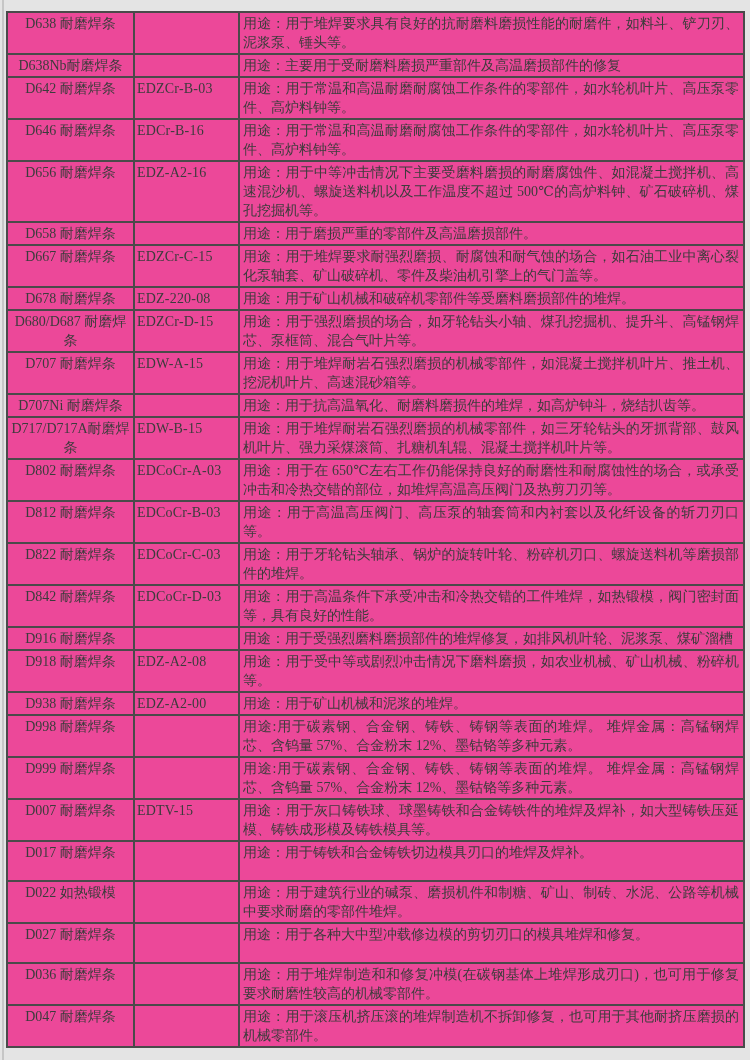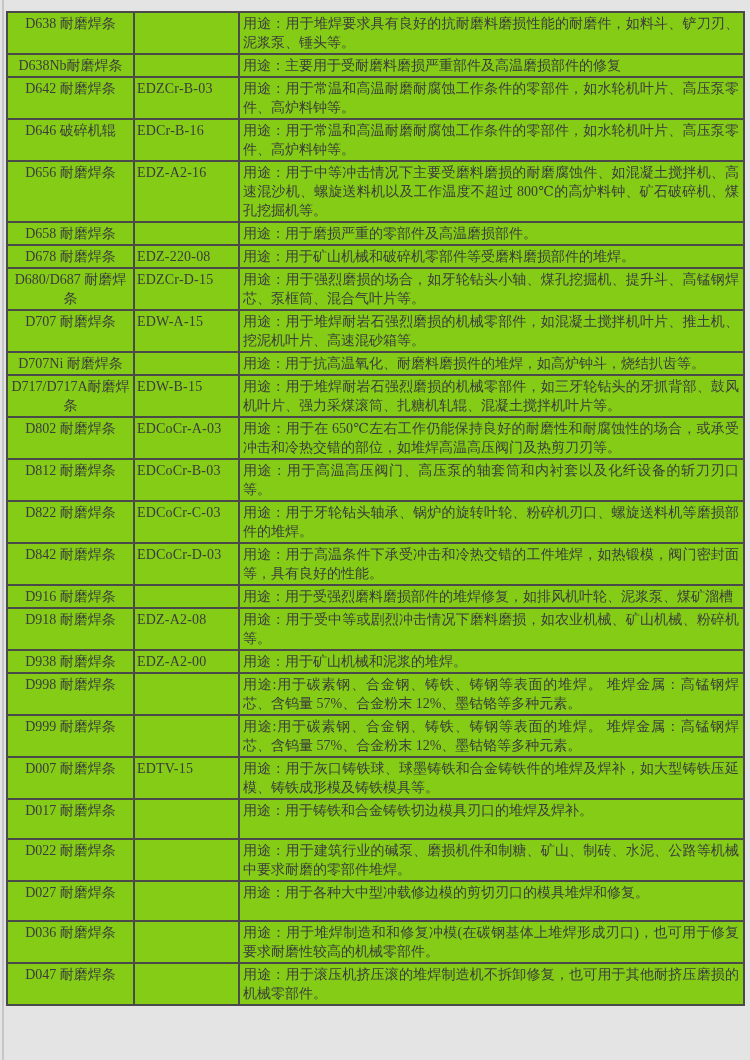--- a/index.html
+++ b/index.html
@@ -24,21 +24,21 @@
   }
   .page {
     position: absolute;
     left: 6px;
     top: 11px;
   }
   table.product-table {
     border-collapse: collapse;
     width: 739px;
     table-layout: fixed;
-    background: #84cc16;
+    background: #ec4899;
   }
   td {
     border: 2px solid #4a4a4a;
     vertical-align: top;
     color: #3c3c3c;
     font-size: 14px;
     line-height: 19px;
     padding: 1px 2px;
     overflow: hidden;
   }
@@ -81,33 +81,38 @@
           <td class="name">D638Nb耐磨焊条</td>
           <td class="code"></td>
           <td class="usage">用途：主要用于受耐磨料磨损严重部件及高温磨损部件的修复</td>
         </tr>
         <tr>
           <td class="name">D642 耐磨焊条</td>
           <td class="code">EDZCr-B-03</td>
           <td class="usage">用途：用于常温和高温耐磨耐腐蚀工作条件的零部件，如水轮机叶片、高压泵零件、高炉料钟等。</td>
         </tr>
         <tr>
-          <td class="name">D646 破碎机辊</td>
+          <td class="name">D646 耐磨焊条</td>
           <td class="code">EDCr-B-16</td>
           <td class="usage">用途：用于常温和高温耐磨耐腐蚀工作条件的零部件，如水轮机叶片、高压泵零件、高炉料钟等。</td>
         </tr>
         <tr>
           <td class="name">D656 耐磨焊条</td>
           <td class="code">EDZ-A2-16</td>
-          <td class="usage">用途：用于中等冲击情况下主要受磨料磨损的耐磨腐蚀件、如混凝土搅拌机、高速混沙机、螺旋送料机以及工作温度不超过 800℃的高炉料钟、矿石破碎机、煤孔挖掘机等。</td>
+          <td class="usage">用途：用于中等冲击情况下主要受磨料磨损的耐磨腐蚀件、如混凝土搅拌机、高速混沙机、螺旋送料机以及工作温度不超过 500℃的高炉料钟、矿石破碎机、煤孔挖掘机等。</td>
         </tr>
         <tr>
           <td class="name">D658 耐磨焊条</td>
           <td class="code"></td>
           <td class="usage">用途：用于磨损严重的零部件及高温磨损部件。</td>
+        </tr>
+        <tr>
+          <td class="name">D667 耐磨焊条</td>
+          <td class="code">EDZCr-C-15</td>
+          <td class="usage">用途：用于堆焊要求耐强烈磨损、耐腐蚀和耐气蚀的场合，如石油工业中离心裂化泵轴套、矿山破碎机、零件及柴油机引擎上的气门盖等。</td>
         </tr>
         <tr>
           <td class="name">D678 耐磨焊条</td>
           <td class="code">EDZ-220-08</td>
           <td class="usage">用途：用于矿山机械和破碎机零部件等受磨料磨损部件的堆焊。</td>
         </tr>
         <tr>
           <td class="name">D680/D687 耐磨焊条</td>
           <td class="code">EDZCr-D-15</td>
           <td class="usage">用途：用于强烈磨损的场合，如牙轮钻头小轴、煤孔挖掘机、提升斗、高锰钢焊芯、泵框筒、混合气叶片等。</td>
@@ -176,21 +181,21 @@
           <td class="name">D007 耐磨焊条</td>
           <td class="code">EDTV-15</td>
           <td class="usage">用途：用于灰口铸铁球、球墨铸铁和合金铸铁件的堆焊及焊补，如大型铸铁压延模、铸铁成形模及铸铁模具等。</td>
         </tr>
         <tr class="tall">
           <td class="name">D017 耐磨焊条</td>
           <td class="code"></td>
           <td class="usage">用途：用于铸铁和合金铸铁切边模具刃口的堆焊及焊补。</td>
         </tr>
         <tr>
-          <td class="name">D022 耐磨焊条</td>
+          <td class="name">D022 如热锻模</td>
           <td class="code"></td>
           <td class="usage">用途：用于建筑行业的碱泵、磨损机件和制糖、矿山、制砖、水泥、公路等机械中要求耐磨的零部件堆焊。</td>
         </tr>
         <tr class="tall">
           <td class="name">D027 耐磨焊条</td>
           <td class="code"></td>
           <td class="usage">用途：用于各种大中型冲载修边模的剪切刃口的模具堆焊和修复。</td>
         </tr>
         <tr>
           <td class="name">D036 耐磨焊条</td>

